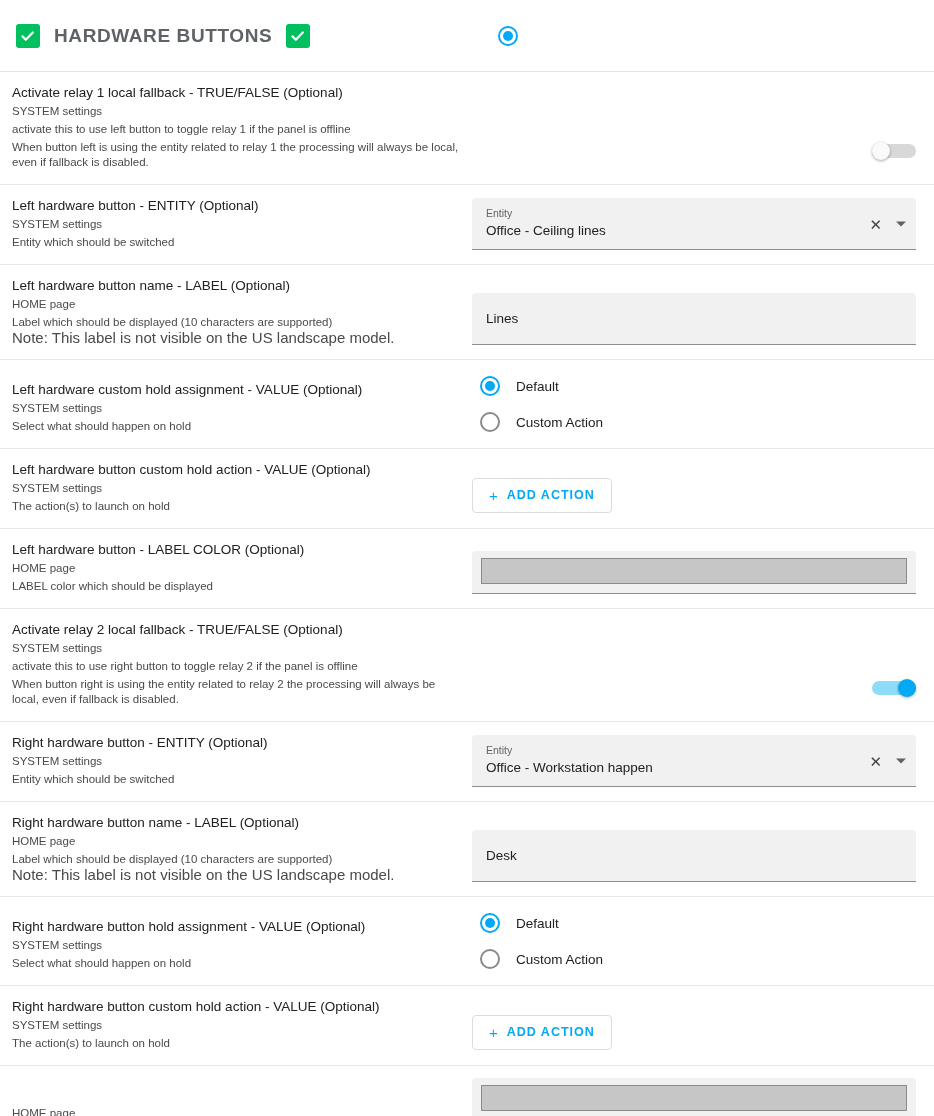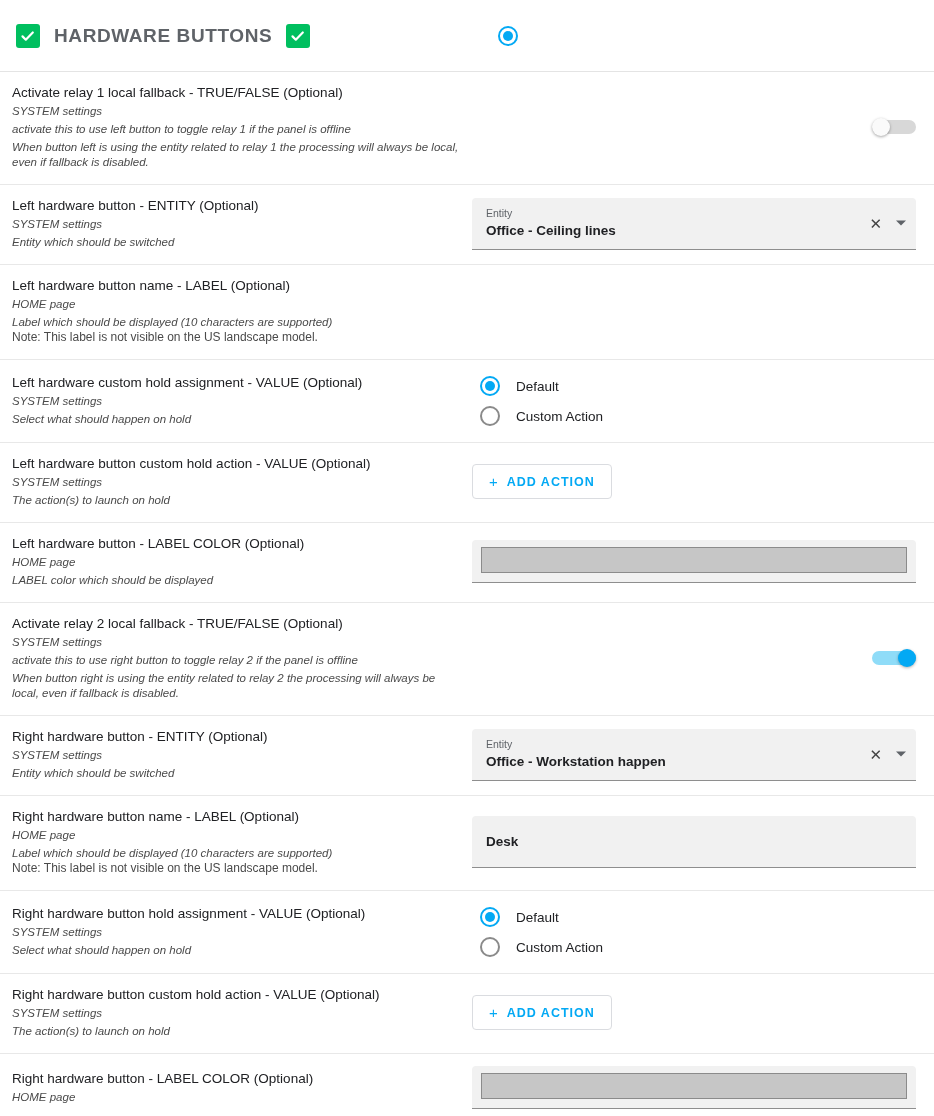--- a/index.html
+++ b/index.html
@@ -70,48 +70,47 @@
     border-radius: 50%;
     background: #03a9f4;
   }
 
   
   .row {
     display: flex;
     border-bottom: 1px solid #e8e8e8;
     min-height: 60px;
     padding: 12px 16px 14px 12px;
-    align-items: center;
+    align-items: flex-end;
   }
   .row-left {
     width: 460px;
     flex: none;
     padding-right: 10px;
   }
   .row-right {
     flex: 1 1 auto;
     display: flex;
     align-items: center;
     min-height: 38px;
     position: relative;
   }
   .label-main {
     font-size: 13.5px;
     color: #202124;
     line-height: 17px;
   }
   .desc {
     font-size: 11.5px;
-    font-style: italic;
     color: #4a4a4a;
     line-height: 15px;
     margin-top: 3px;
   }
   .desc-plain {
-    font-size: 12px;
+    font-size: 15px;
     color: #4a4a4a;
     line-height: 15px;
     font-style: normal;
   }
 
   
   .toggle-wrap {
     width: 100%;
     display: flex;
     justify-content: flex-end;
@@ -158,21 +157,20 @@
   .field-float {
     font-size: 10.5px;
     color: #5f6368;
     line-height: 13px;
     margin-bottom: 2px;
   }
   .field-value {
     font-size: 13.5px;
     color: #202124;
     line-height: 18px;
-    font-weight: bold;
   }
   .field.single { justify-content: center; }
   .field .icons {
     position: absolute;
     right: 10px;
     top: 50%;
     transform: translateY(-50%);
     display: flex;
     align-items: center;
     gap: 14px;
@@ -184,21 +182,21 @@
     cursor: pointer;
   }
   .caret {
     width: 0; height: 0;
     border-left: 5px solid transparent;
     border-right: 5px solid transparent;
     border-top: 5px solid #5f6368;
   }
 
   
-  .radio-group { display: flex; flex-direction: column; gap: 10px; padding: 4px 0 2px 8px; }
+  .radio-group { display: flex; flex-direction: column; gap: 16px; padding: 4px 0 2px 8px; }
   .radio-item { display: flex; align-items: center; gap: 16px; }
   .radio-label { font-size: 13.5px; color: #202124; }
 
   
   .add-action {
     border: 1px solid #dadce0;
     border-radius: 4px;
     background: #fff;
     color: #03a9f4;
     font-size: 12.5px;
@@ -286,20 +284,25 @@
     </div>
   </div>
 
   <div class="row">
     <div class="row-left">
       <div class="label-main">Left hardware button name - LABEL (Optional)</div>
       <div class="desc">HOME page</div>
       <div class="desc">Label which should be displayed (10 characters are supported)</div>
       <div class="desc-plain">Note: This label is not visible on the US landscape model.</div>
     </div>
+    <div class="row-right">
+      <div class="field single">
+        <div class="field-value">Lines</div>
+      </div>
+    </div>
   </div>
 
   <div class="row">
     <div class="row-left">
       <div class="label-main">Left hardware custom hold assignment - VALUE (Optional)</div>
       <div class="desc">SYSTEM settings</div>
       <div class="desc">Select what should happen on hold</div>
     </div>
     <div class="row-right">
       <div class="radio-group">
@@ -420,21 +423,20 @@
     <div class="row-right pad-left-0">
       <div class="add-action">
         <span class="plus">+</span>
         <span>ADD ACTION</span>
       </div>
     </div>
   </div>
 
   <div class="row">
     <div class="row-left">
-      <div class="label-main">Right hardware button - LABEL COLOR (Optional)</div>
       <div class="desc">HOME page</div>
 
     </div>
     <div class="row-right">
       <div class="color-field">
         <div class="color-swatch"></div>
       </div>
     </div>
   </div>
 

